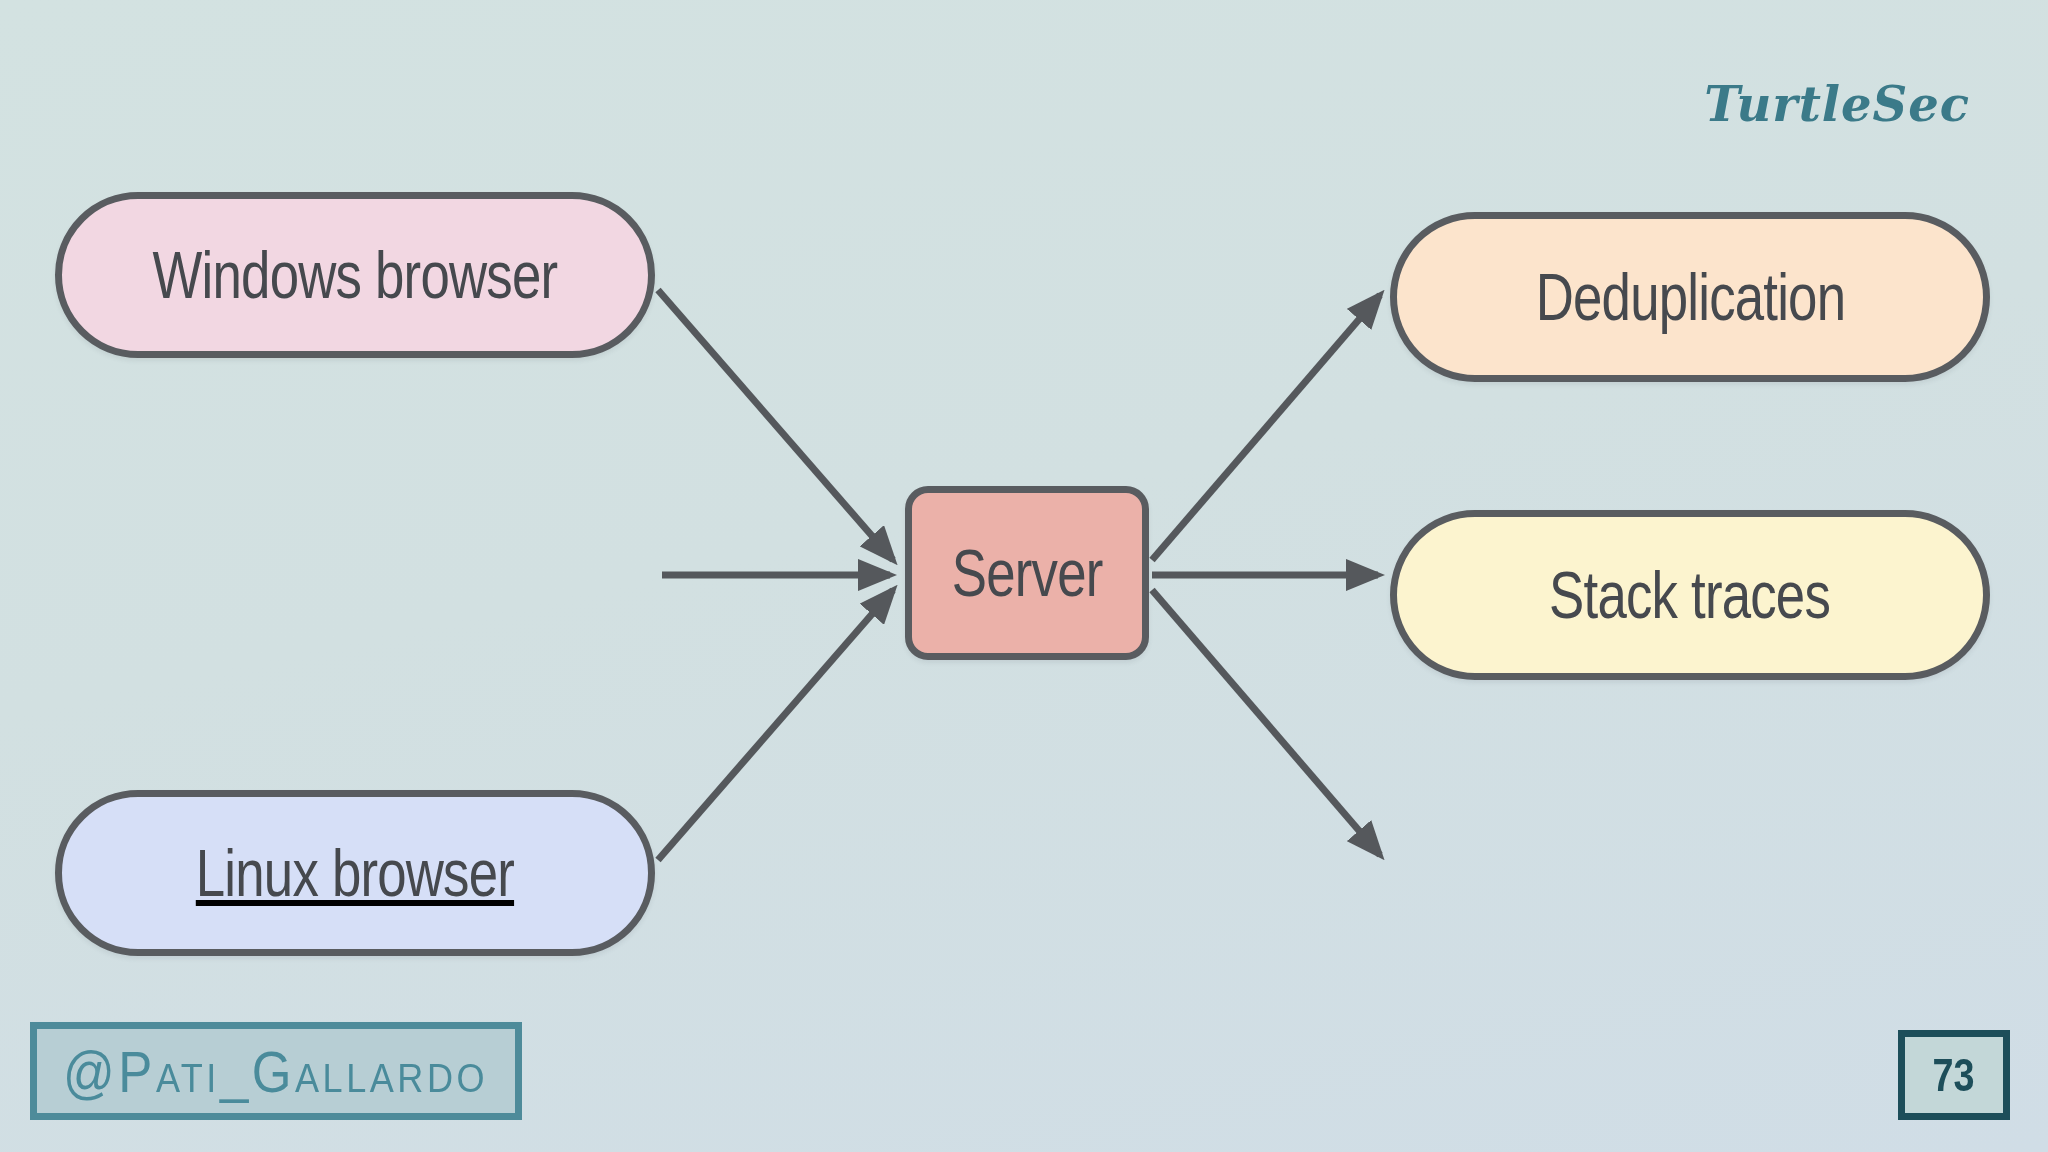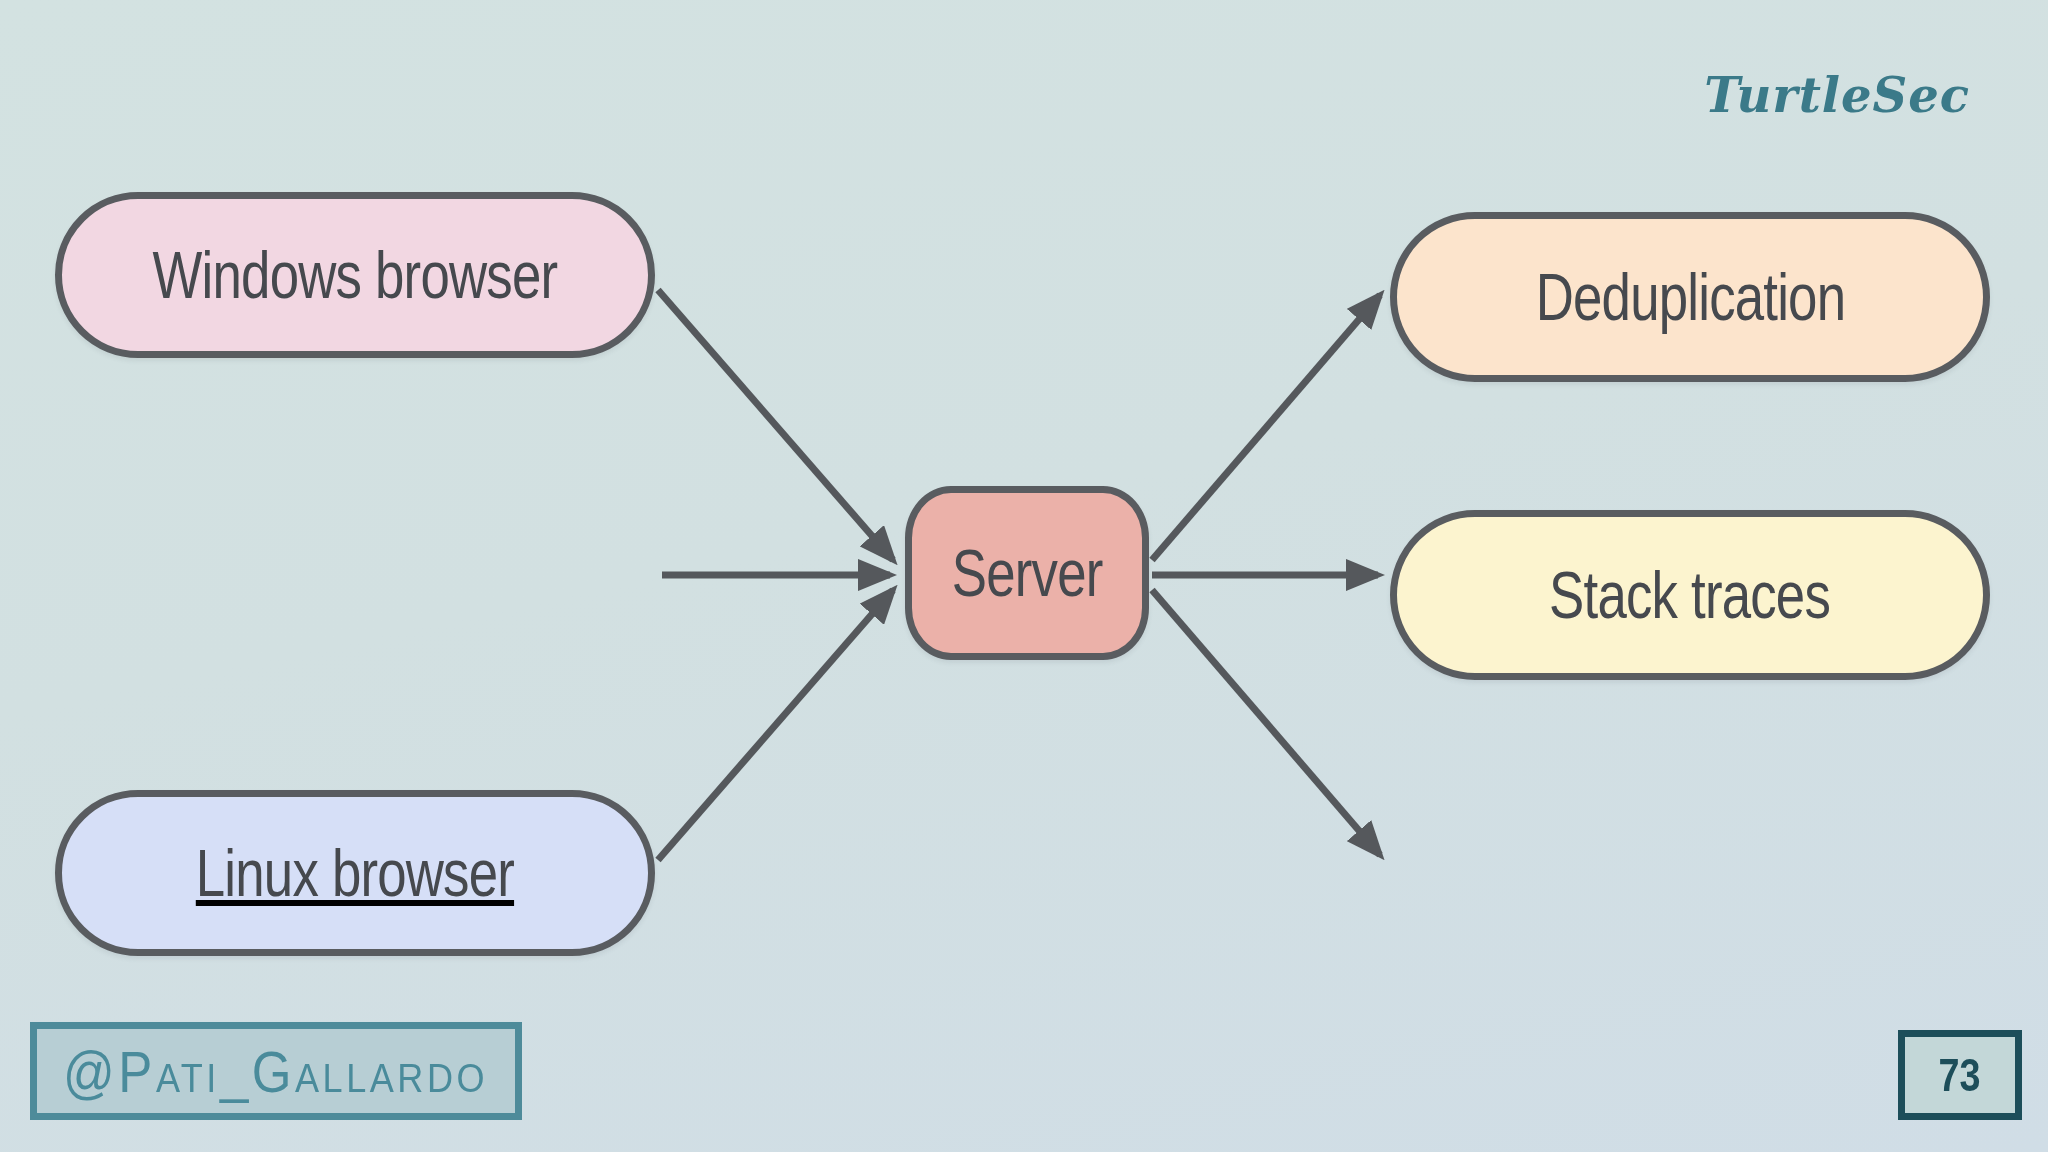--- a/index.html
+++ b/index.html
@@ -47,21 +47,21 @@
     transform: scaleX(0.80);
     transform-origin: center;
     white-space: nowrap;
     font-size: 66px;
     font-weight: 400;
     letter-spacing: -1px;
     color: #46494e;
   }
   #brand-logo {
     position: absolute;
-    top: 67px;
+    top: 76px;
     right: 78px;
     font-family: "DejaVu Serif", serif;
     font-style: italic;
     font-weight: bold;
     font-size: 48px;
     letter-spacing: 1px;
     color: #3b7a89;
   }
   #handle-badge {
     position: absolute;
@@ -82,21 +82,21 @@
     font-variant: small-caps;
     font-size: 58px;
     letter-spacing: 4px;
     color: #4a8b9b;
     white-space: nowrap;
   }
   #page-number-box {
     position: absolute;
     left: 1898px;
     top: 1030px;
-    width: 124px;
+    width: 112px;
     height: 90px;
     box-sizing: border-box;
     border: 7px solid #1d4e5a;
     background: #c3d7d8;
     display: flex;
     align-items: center;
     justify-content: center;
   }
   #page-number-box .page-text {
     display: inline-block;
@@ -131,21 +131,21 @@
 
   <div class="node pill src pos-row1" style="background-color: rgb(242, 215, 226);">
     <span class="node-label">Windows browser</span>
   </div>
 
 
   <div class="node pill src pos-row3" style="background-color: rgb(214, 223, 247); text-decoration: underline;">
     <span class="node-label">Linux browser</span>
   </div>
 
-  <div class="node hub" style="background-color: rgb(235, 177, 169);">
+  <div class="node hub" style="background-color: rgb(235, 177, 169); border-radius: 23px;">
     <span class="node-label">Server</span>
   </div>
 
   <div class="node pill out pos-row1" style="background-color: rgb(252, 228, 204);">
     <span class="node-label">Deduplication</span>
   </div>
 
   <div class="node pill out pos-row2" style="background-color: rgb(252, 244, 207);">
     <span class="node-label">Stack traces</span>
   </div>

